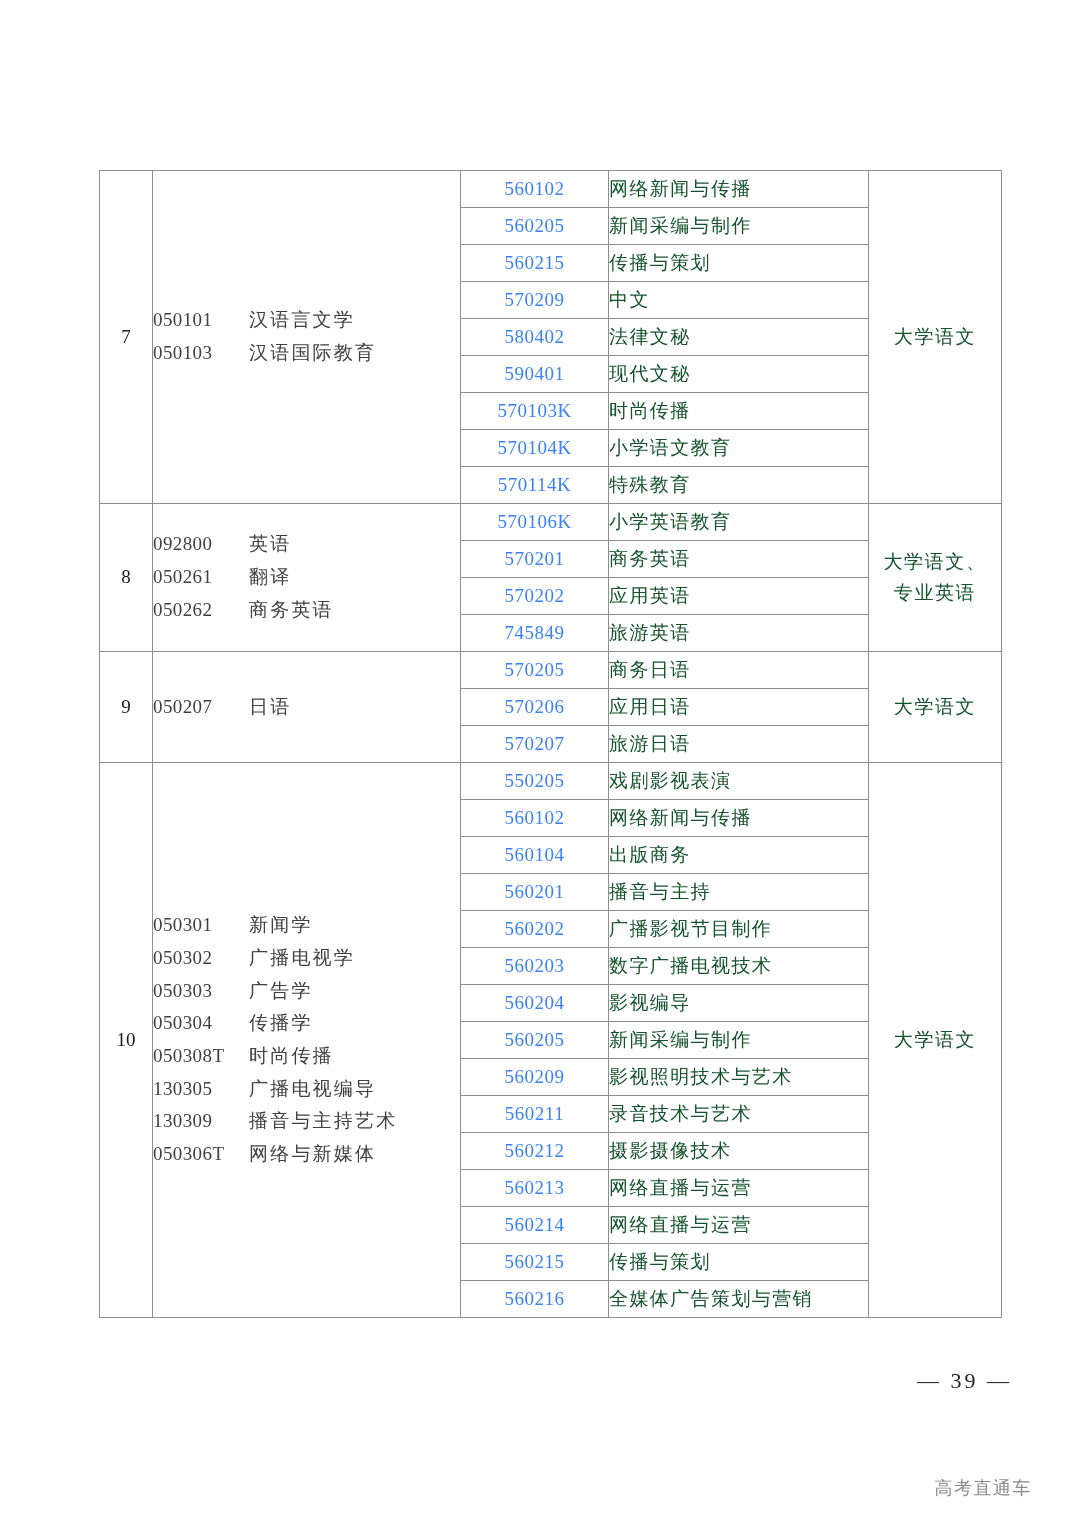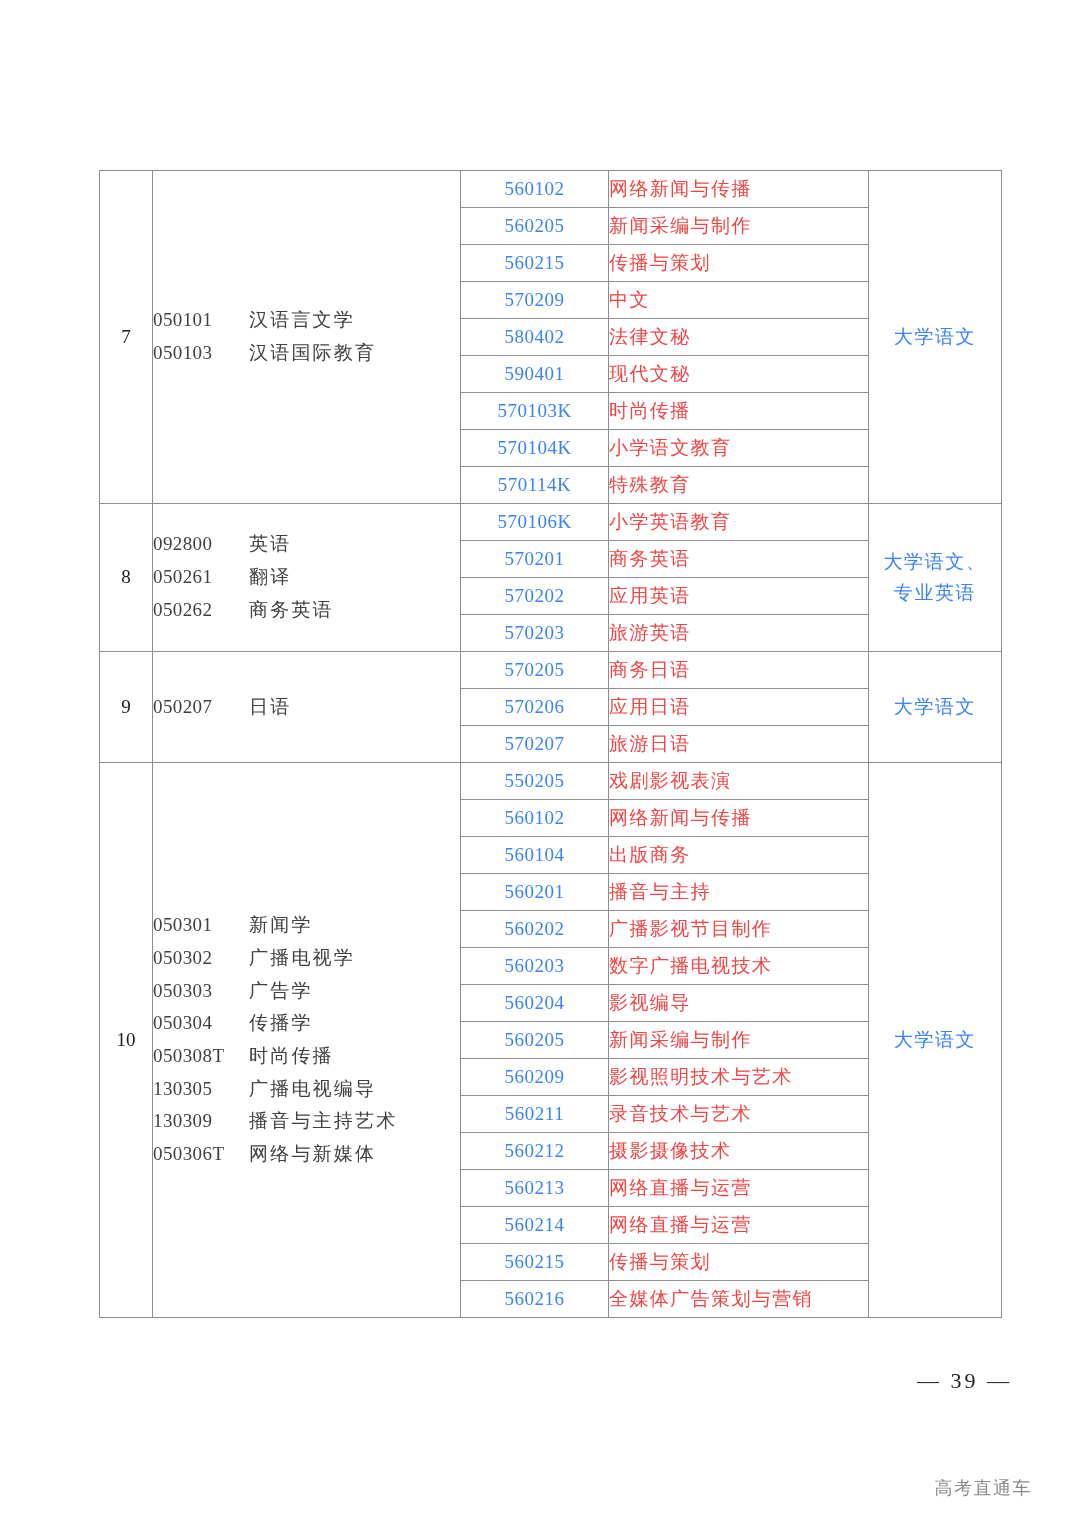--- a/index.html
+++ b/index.html
@@ -86,29 +86,29 @@
     font-size: 19px;
     letter-spacing: 0.5px;
     color: #3b82f6;
   }
 
   .cell-name {
     height: 36px;
     padding-left: 11px;
     font-size: 19px;
     letter-spacing: 1.4px;
-    color: #ef4444;
+    color: #14532d;
   }
 
   .cell-subject {
     text-align: center;
     font-size: 19px;
     line-height: 1.62;
     letter-spacing: 1.6px;
-    color: #3b82f6;
+    color: #14532d;
   }
   .subj-line { display: block; }
 
   
   .page-number {
     position: absolute;
     left: 12px;
     top: 1368px;
     width: 1000px;
     text-align: right;
@@ -203,21 +203,21 @@
           </tr>
           <tr>
             <td class="cell-code">570201</td>
             <td class="cell-name">商务英语</td>
           </tr>
           <tr>
             <td class="cell-code">570202</td>
             <td class="cell-name">应用英语</td>
           </tr>
           <tr>
-            <td class="cell-code">570203</td>
+            <td class="cell-code">745849</td>
             <td class="cell-name">旅游英语</td>
           </tr>
           <tr>
             <td class="cell-idx" rowspan="3">9</td>
             <td class="cell-majors" rowspan="3">
               <span class="major-line"><span class="major-code">050207</span><span class="major-name">日语</span></span>
             </td>
             <td class="cell-code">570205</td>
             <td class="cell-name">商务日语</td>
             <td class="cell-subject" rowspan="3">

